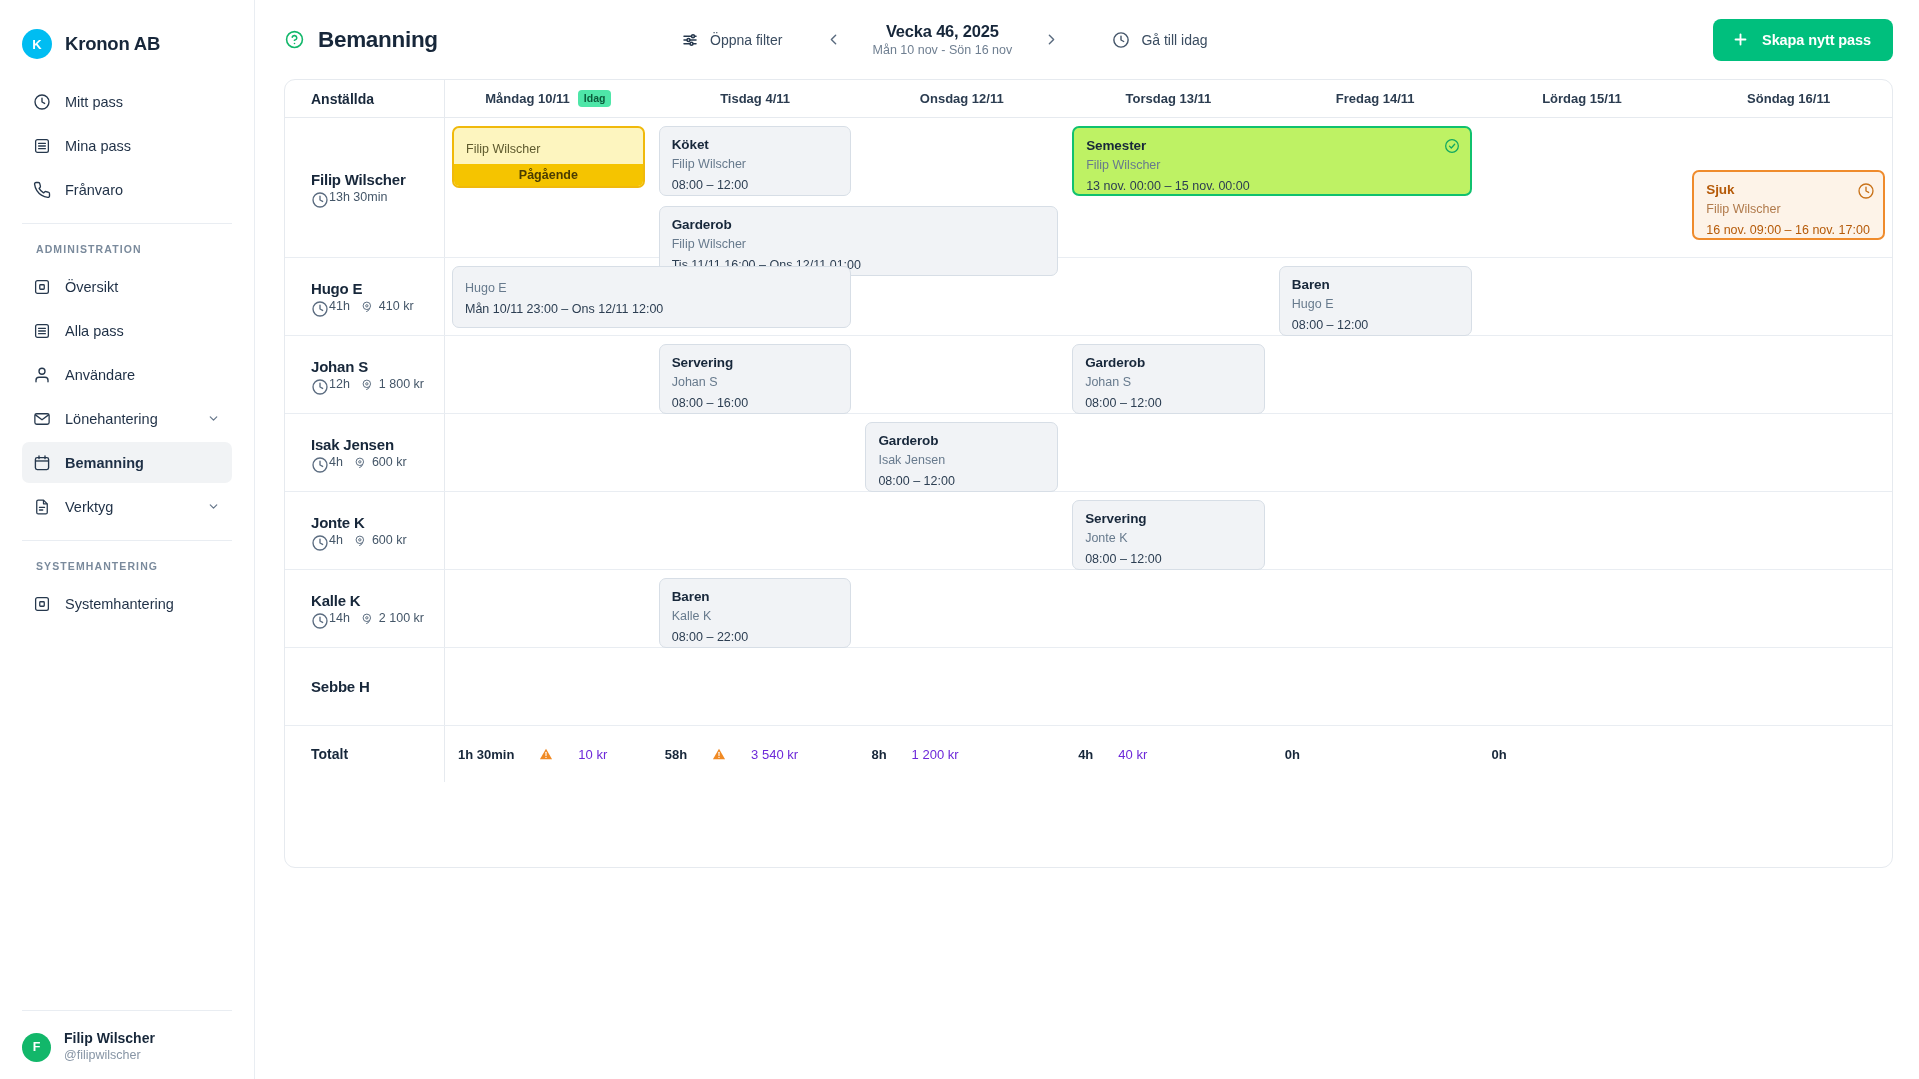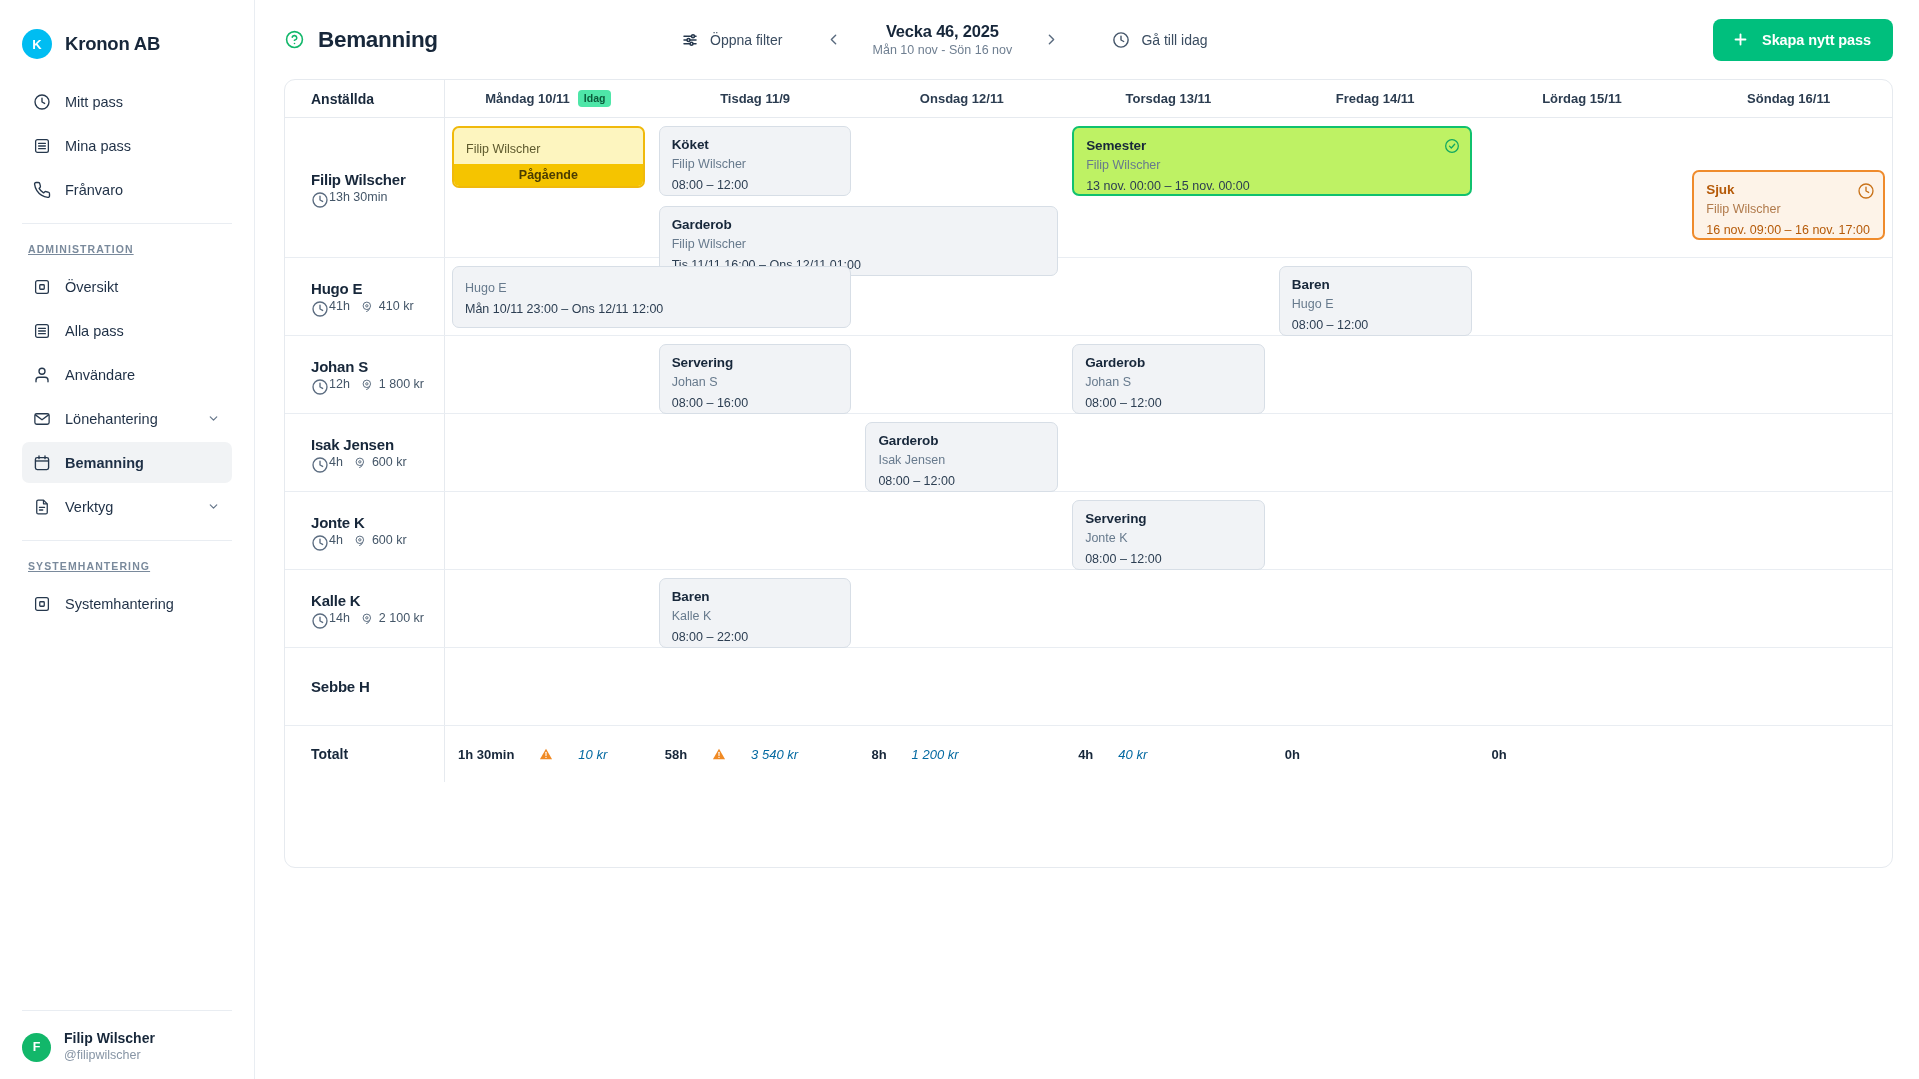--- a/index.html
+++ b/index.html
@@ -38,21 +38,21 @@
     font-size: 14.5px; color: #1f3046; cursor: pointer;
   }
   .nav-item.active { background: #f1f3f5; font-weight: 600; }
   .nav-item .lbl { flex: 1; }
   .nav-icon { width: 19px; height: 19px; flex: none; display: flex; align-items: center; justify-content: center; color: #26384d; }
   .nav-icon svg { display: block; }
   .chev { width: 13px; height: 13px; color: #65768a; flex: none; }
   .divider { height: 1px; background: #e9edf2; margin: 13px 22px; }
   .sec-label {
     font-size: 10.5px; font-weight: 700; letter-spacing: 1.1px;
-    color: #7a8a9c; padding: 6px 0 8px 28px; text-decoration: underline;
+    color: #7a8a9c; padding: 6px 0 8px 36px;
   }
 
   .side-footer { position: absolute; left: 0; right: 0; bottom: 0; padding-bottom: 10px; }
   .side-footer .divider { margin: 0 22px 14px 22px; }
   .user-row { display: flex; align-items: center; gap: 13px; padding: 0 22px 0 22px; height: 44px; }
   .user-avatar {
     width: 29px; height: 29px; border-radius: 50%;
     background: #12b76a; color: #fff;
     display: flex; align-items: center; justify-content: center;
     font-size: 12.5px; font-weight: 700; flex: none;
@@ -163,21 +163,21 @@
     background: #f5c400; color: #4a3c00;
     font-size: 12.5px; font-weight: 600;
     display: flex; align-items: center; justify-content: center;
   }
 
   .grid-total { height: 56px; }
   .tot-cell { display: flex; align-items: center; }
   .tot-cell.first { padding-left: 26px; border-right: 1px solid #e6eaef; font-size: 14px; font-weight: 700; color: #17273a; }
   .tot-inner { display: flex; align-items: center; gap: 25px; padding-left: 13px; font-size: 13px; }
   .tot-hours { font-weight: 700; color: #17273a; }
-  .tot-money { color: #0369a1; font-style: italic; }
+  .tot-money { color: #6d28d9; }
   .warn-ico { width: 14px; height: 14px; color: #f08a24; flex: none; }
 </style>
 </head>
 <body>
 
 <div class="app">
 
   <aside class="sidebar">
     <div class="brand">
       <div class="brand-avatar">K</div>
@@ -385,21 +385,21 @@
 
     <div class="board-wrap">
       <div class="board">
         <div class="grid-head" id="grid-head">
             <div class="head-cell first">Anställda</div>
             <div class="head-cell">
               <span>Måndag 10/11</span>
               <span class="today-chip">Idag</span>
             </div>
             <div class="head-cell">
-              <span>Tisdag 11/9</span>
+              <span>Tisdag 4/11</span>
             </div>
             <div class="head-cell">
               <span>Onsdag 12/11</span>
             </div>
             <div class="head-cell">
               <span>Torsdag 13/11</span>
             </div>
             <div class="head-cell">
               <span>Fredag 14/11</span>
             </div>

